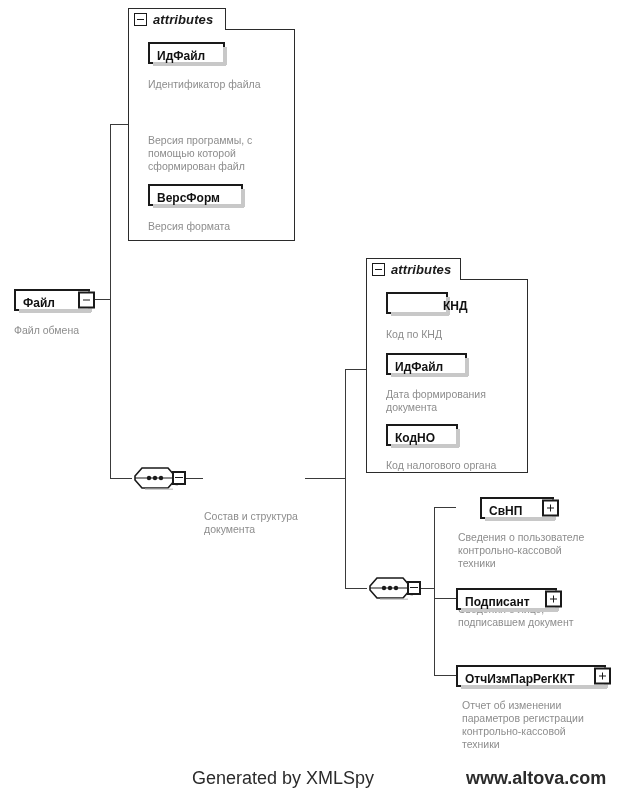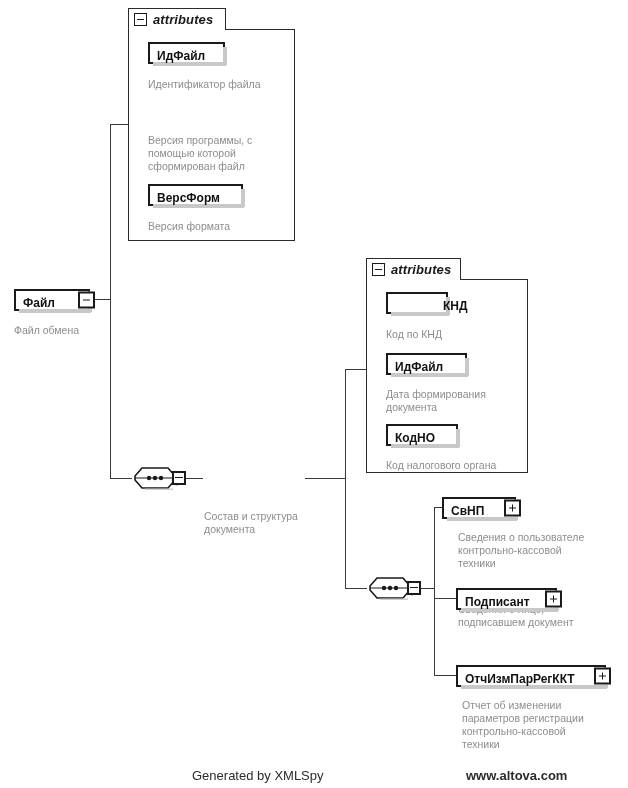--- a/index.html
+++ b/index.html
@@ -201,21 +201,21 @@
     left: 1px;
     top: 4px;
     width: 8px;
     height: 1px;
     background: #1a1a1a;
   }
 
   
   .footer-text {
     position: absolute;
-    font-size: 13px;
+    font-size: 18px;
     color: #2b2b2b;
   }
   .footer-text.bold { font-weight: bold; }
 </style>
 </head>
 <body>
 
 <div id="canvas">
 
   <div class="hline" style="left:89px; top:299px; width:22px;"></div>
@@ -322,21 +322,21 @@
       <path d="M3,10 L10,2 L36,2 L43,10 L43,14 L36,22 L10,22 L3,14 Z" fill="#ffffff" stroke="#1a1a1a" stroke-width="1.6"></path>
       <path d="M3,12 L43,12" stroke="#1a1a1a" stroke-width="1.2"></path>
       <circle cx="17" cy="12" r="2.2" fill="#1a1a1a"></circle>
       <circle cx="23" cy="12" r="2.2" fill="#1a1a1a"></circle>
       <circle cx="29" cy="12" r="2.2" fill="#1a1a1a"></circle>
       <path d="M13,24 L41,24 M45,6 L45,20" stroke="#c8c8c8" stroke-width="3" opacity="0.9"></path>
     </svg>
     <div class="seqtoggle"></div>
   </div>
 
-  <div class="node" style="left:442px; top:497px; width:74px;">
+  <div class="node" style="left:480px; top:497px; width:74px;">
     <span class="nlabel">СвНП</span>
     <span class="toggle-wrap">
       <span class="bar-h"></span>
       <span class="bar-v"></span>
     </span>
     <span class="shadow-r"></span>
   </div>
   <div class="desc" style="left:458px; top:531px; width:168px;">Сведения о пользователе
 контрольно-кассовой
 техники</div>

